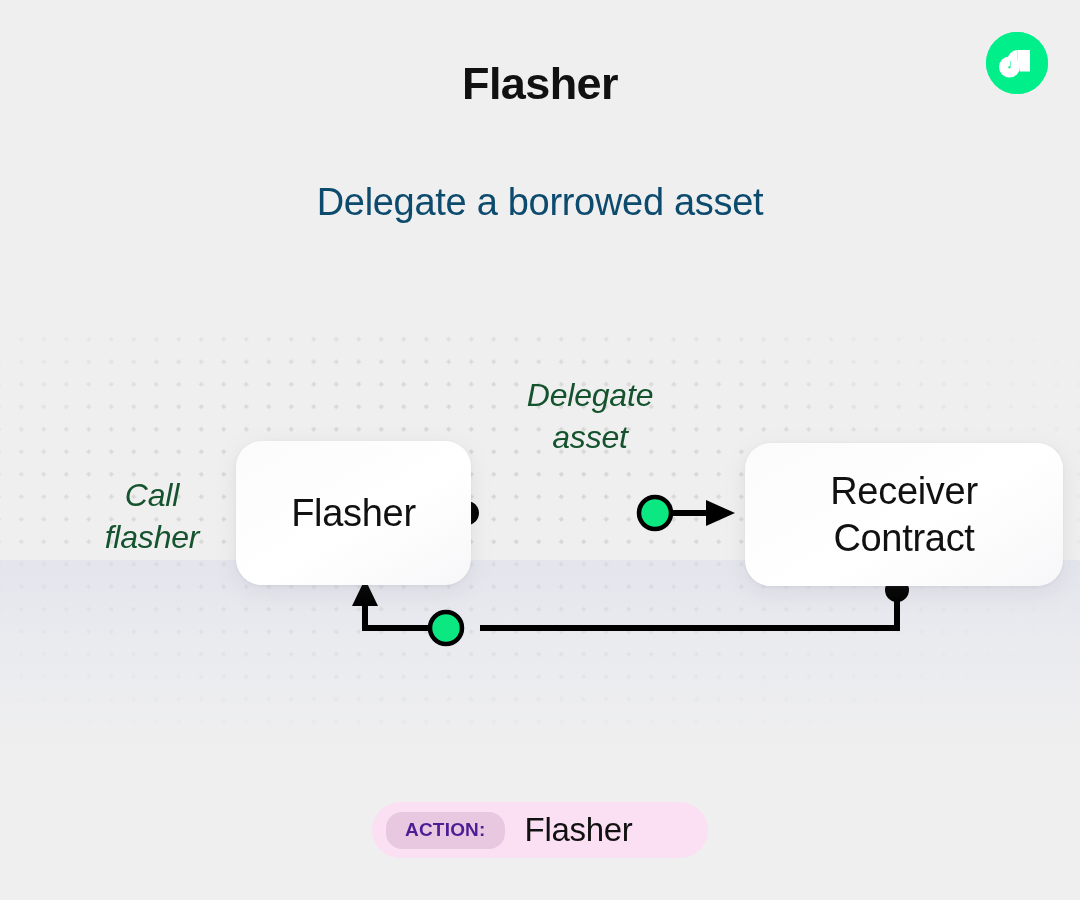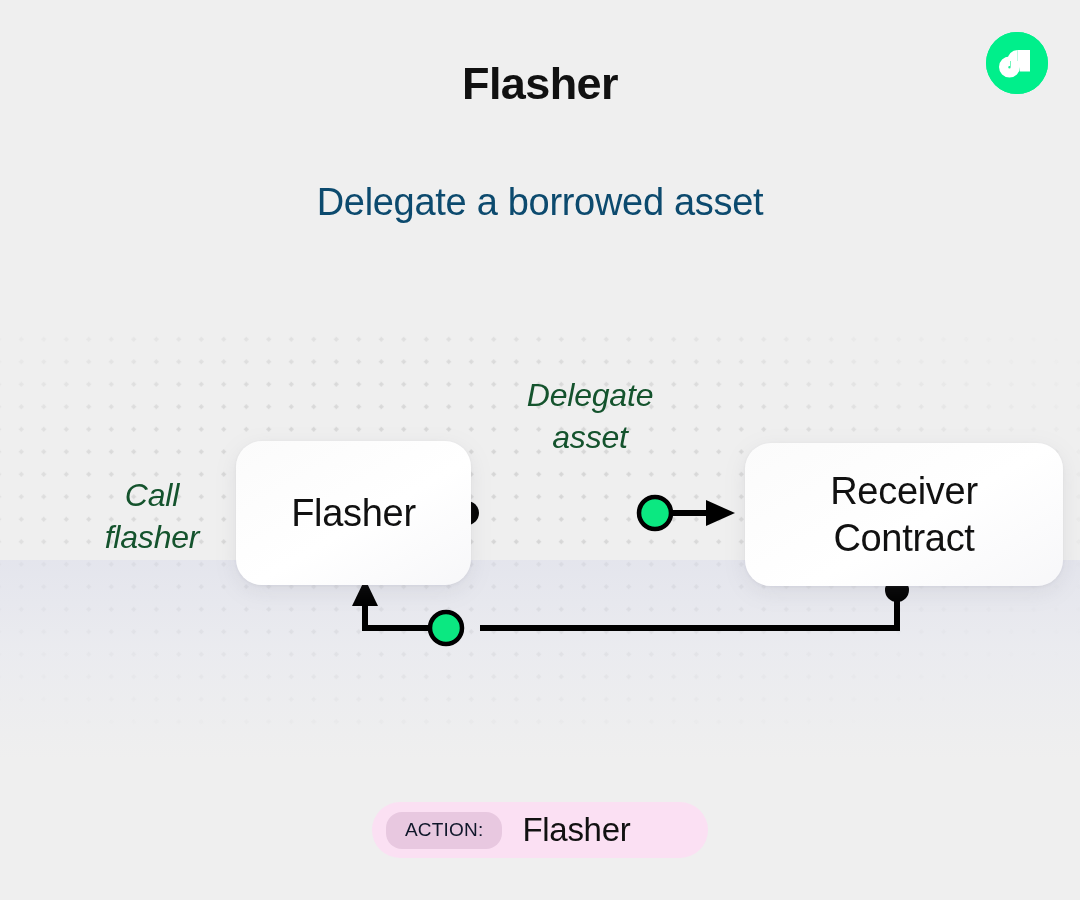--- a/index.html
+++ b/index.html
@@ -157,24 +157,24 @@
     height: 56px;
     border-radius: 28px;
     background: #fbe0f3;
     display: flex;
     align-items: center;
     padding-left: 14px;
     box-sizing: border-box;
   }
   #action-tag {
     background: #e8c8e0;
-    color: #0f172a;
+    color: #4c1d95;
     border-radius: 16px;
     font-size: 19px;
-    font-weight: normal;
+    font-weight: bold;
     letter-spacing: 0.2px;
     padding: 7px 19px 8px 19px;
   }
   #action-value {
     color: #111111;
     font-size: 33px;
     letter-spacing: -0.3px;
     margin-left: 20px;
   }
 </style>

